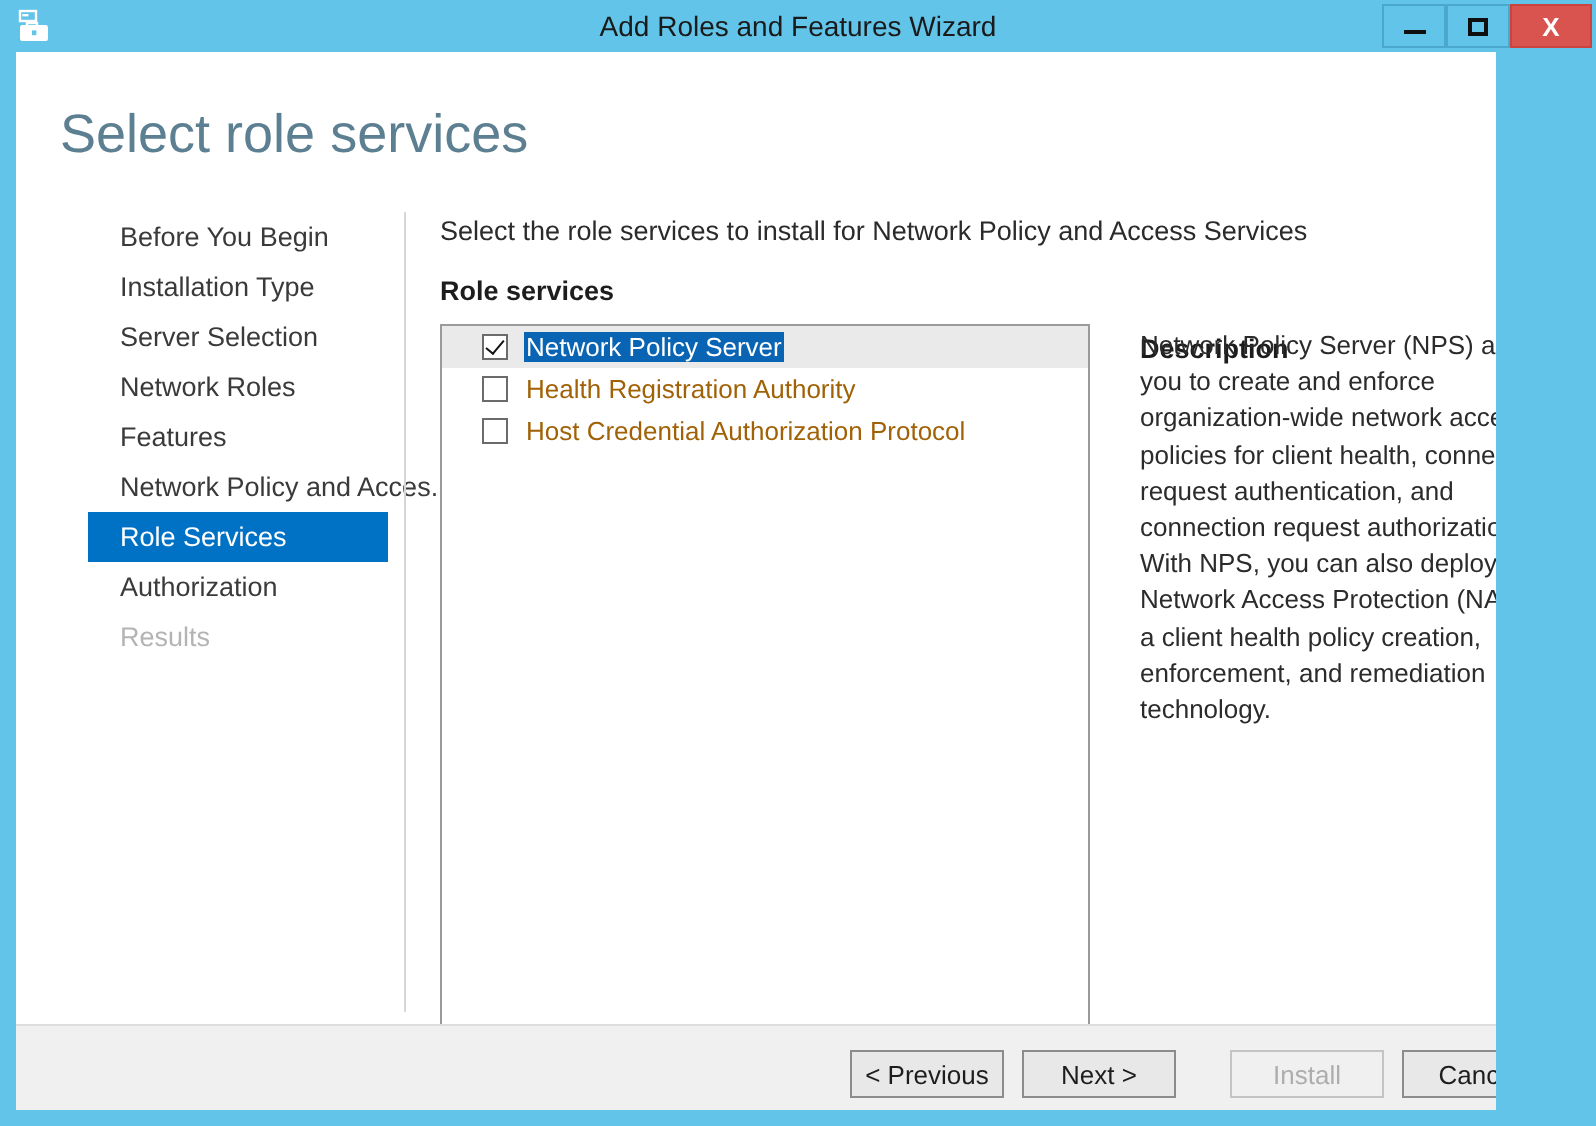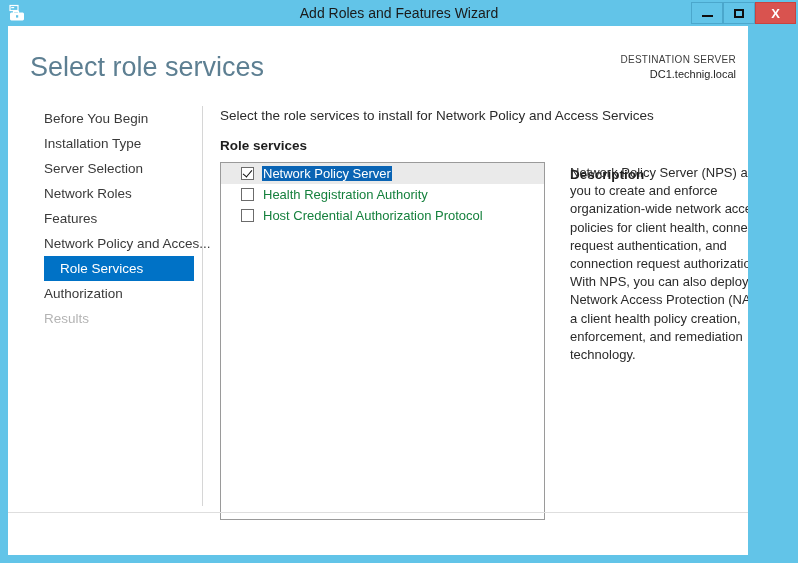--- a/index.html
+++ b/index.html
@@ -140,21 +140,21 @@
     left: 194px;
     top: 80px;
     width: 1px;
     height: 400px;
     background: #d6d6d6;
   }
   .nav-item {
     position: relative;
     height: 25px;
     line-height: 25px;
-    padding-left: 36px;
+    padding-left: 52px;
     font-size: 13.5px;
     color: #3a3a3a;
     font-family: "Liberation Sans", sans-serif;
     white-space: nowrap;
     cursor: default;
     box-sizing: border-box;
   }
   .nav-item.selected {
     background: #0072c6;
     color: #ffffff;
@@ -223,21 +223,21 @@
     left: 3px;
     top: 0px;
     width: 4px;
     height: 8px;
     border: solid #111111;
     border-width: 0 1.6px 1.6px 0;
     transform: rotate(40deg);
   }
   .row-label {
     font-size: 13px;
-    color: #15803d;
+    color: #a16207;
     font-family: "Liberation Sans", sans-serif;
     white-space: nowrap;
     padding: 0 1px;
   }
   .row-label.highlight {
     background: #0a64b4;
     color: #ffffff;
   }
 
   
@@ -327,24 +327,20 @@
       <span class="glyph-max"></span>
     </div>
     <div class="winbtn" id="btn-close">
       <span>X</span>
     </div>
   </div>
 
   <div id="client">
 
     <div id="page-title">Select role services</div>
-    <div id="dest-block">
-      <div id="dest-label">DESTINATION SERVER</div>
-      <div id="dest-value">DC1.technig.local</div>
-    </div>
 
     <div id="sidebar">
       <div class="nav-item">Before You Begin</div>
       <div class="nav-item">Installation Type</div>
       <div class="nav-item">Server Selection</div>
       <div class="nav-item">Network Roles</div>
       <div class="nav-item">Features</div>
       <div class="nav-item">Network Policy and Acces...</div>
       <div class="nav-item selected">Role Services</div>
       <div class="nav-item">Authorization</div>
@@ -367,15 +363,21 @@
       <div class="list-row">
         <span class="cbox"></span>
         <span class="row-label">Host Credential Authorization Protocol</span>
       </div>
     </div>
 
     <div id="desc-title">Description</div>
     <div id="desc-body">Network Policy Server (NPS) allows you to create and enforce organization-wide network access policies for client health, connection request authentication, and connection request authorization. With NPS, you can also deploy Network Access Protection (NAP), a client health policy creation, enforcement, and remediation technology.</div>
 
     <div id="footer-sep"></div>
+    <div id="footer">
+      <div class="dlgbtn" id="btn-previous">&lt; Previous</div>
+      <div class="dlgbtn" id="btn-next">Next &gt;</div>
+      <div class="dlgbtn disabled" id="btn-install">Install</div>
+      <div class="dlgbtn" id="btn-cancel">Cancel</div>
+    </div>
 
   </div>
 </div>
 
 </body></html>

